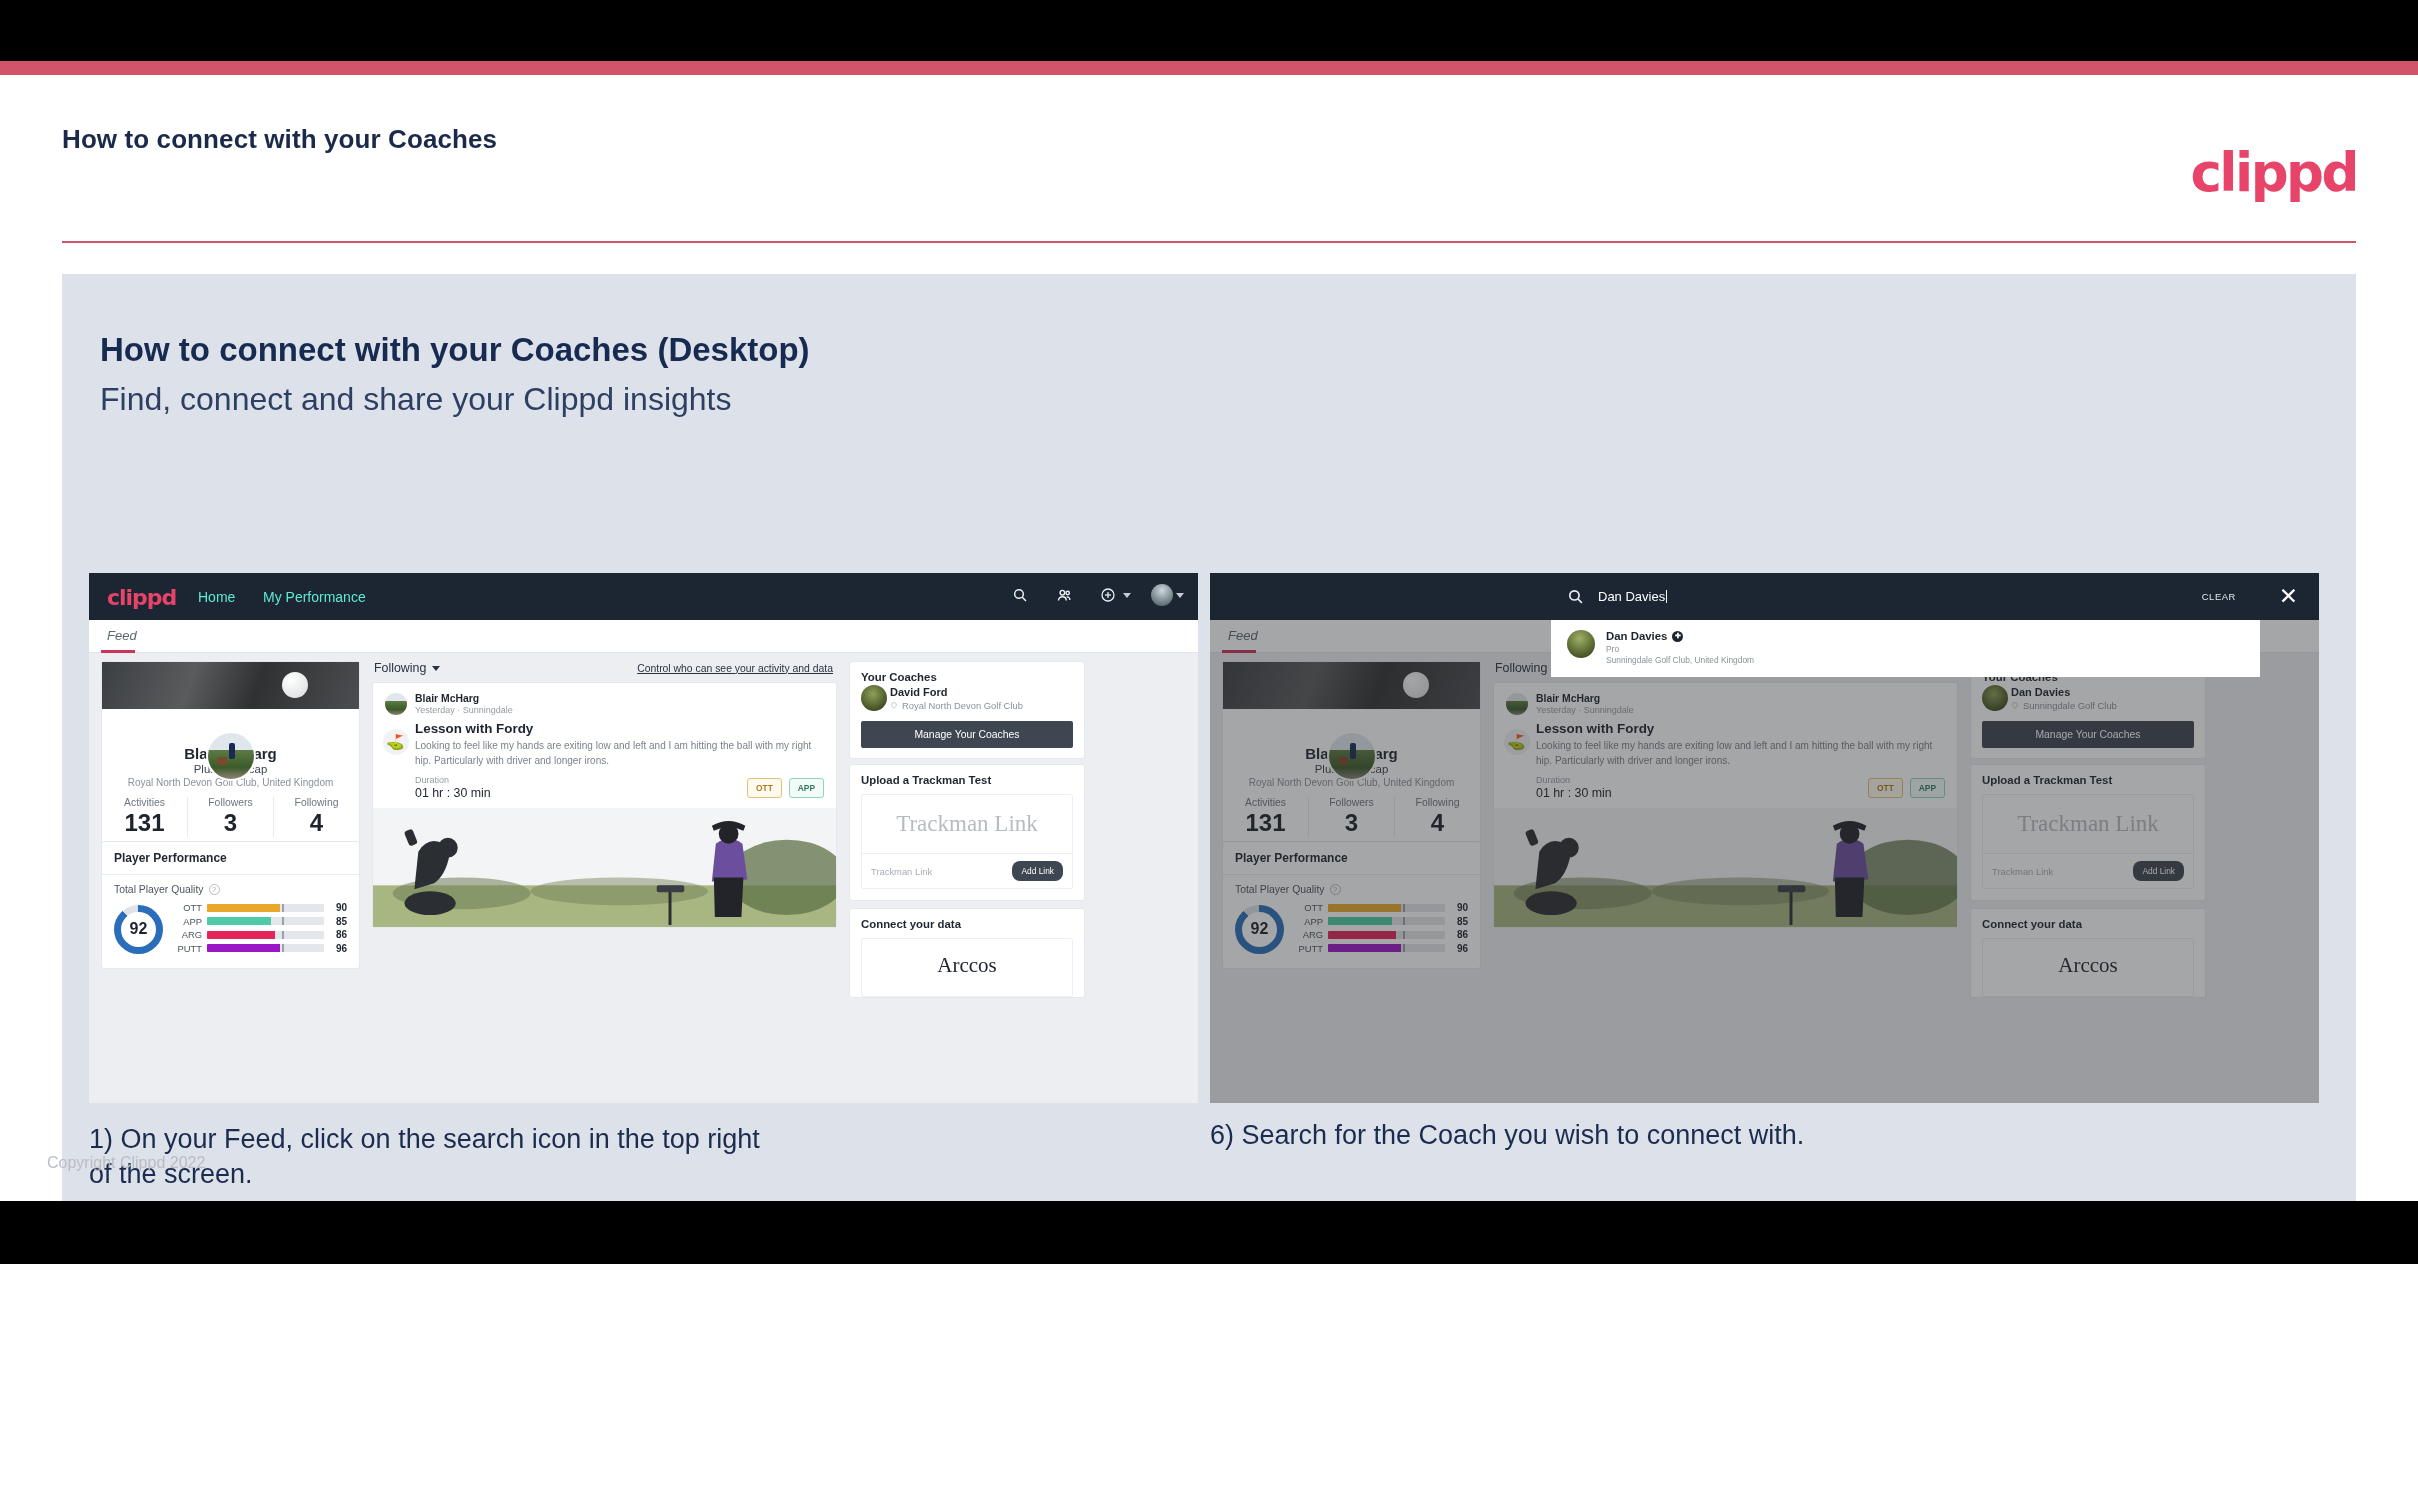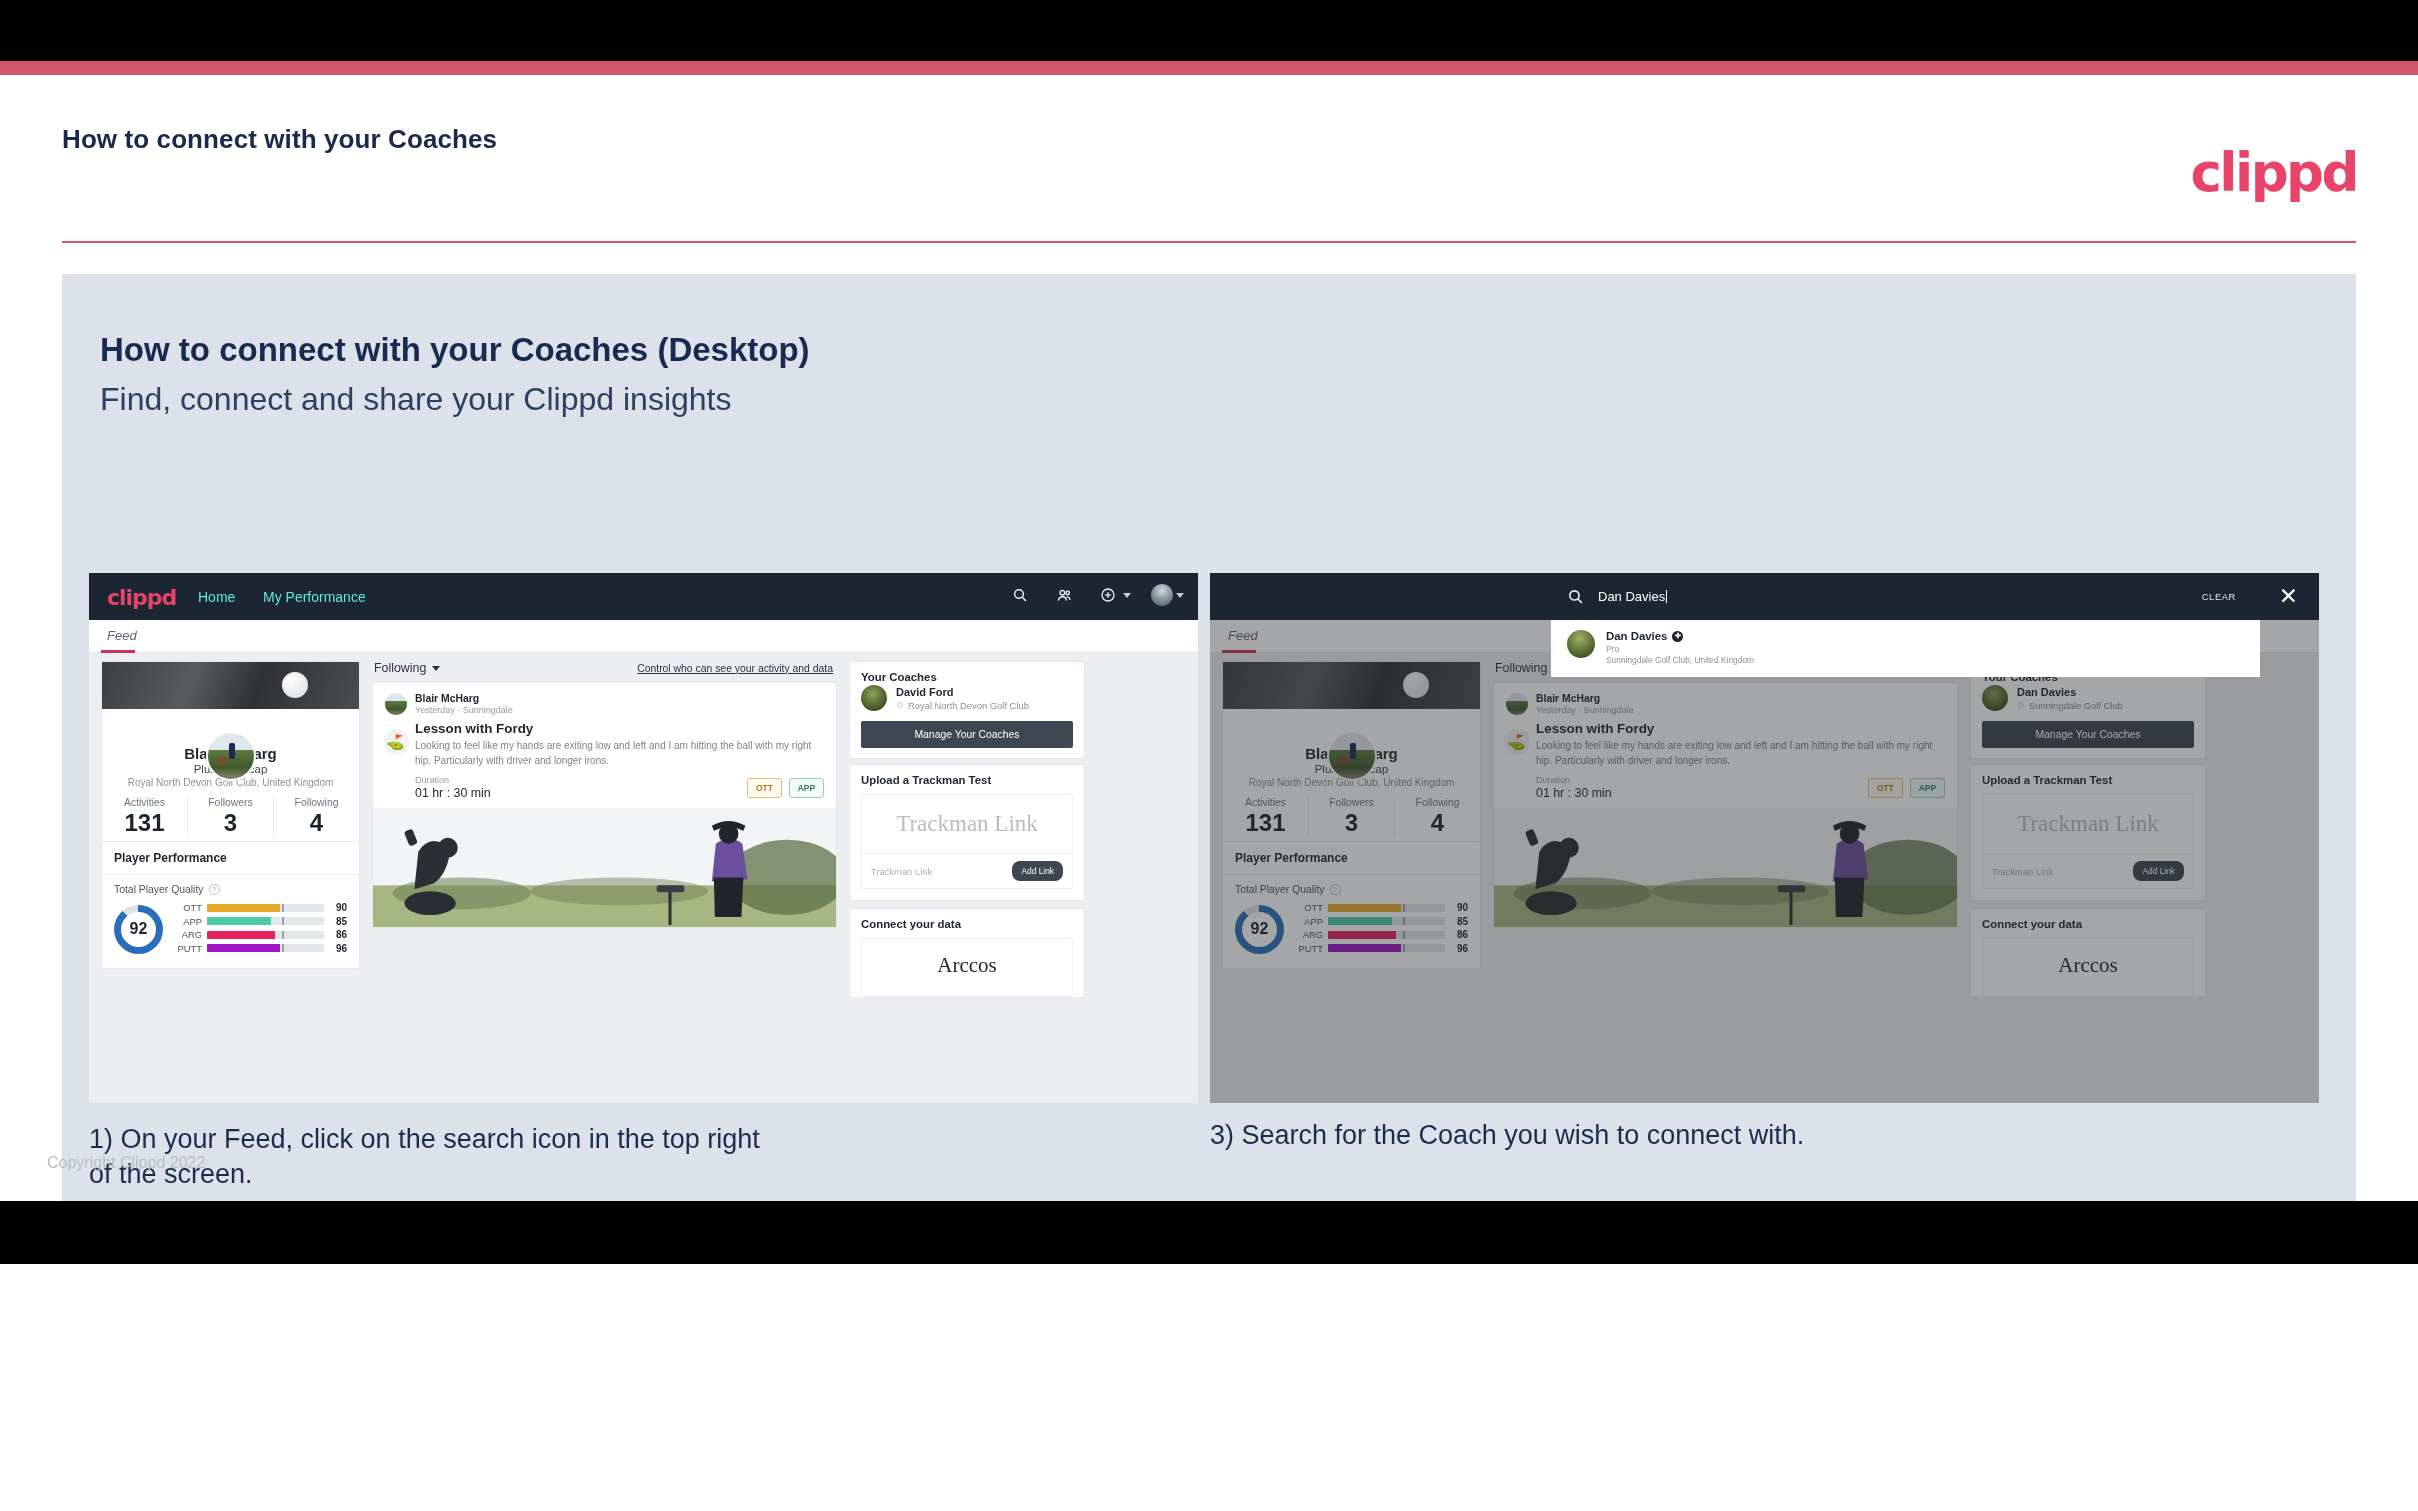--- a/index.html
+++ b/index.html
@@ -119,21 +119,21 @@
   .post-dur-l { font-size:9px; color:#969ca5; margin-top:7px; }
   .post-dur-v { font-size:12.4px; color:#1d242e; margin-top:1px; }
   .tags { position:absolute; right:12px; bottom:2px; display:flex; gap:7px; }
   .tag { font-size:8.4px; font-weight:700; padding:4px 8px; border-radius:3px; }
   .tag-ott { color:#b07d1a; border:1px solid #e2c270; background:#fefaf0; }
   .tag-app { color:#2f7a63; border:1px solid #8fd3bf; background:#f2fbf8; }
   .post-photo { margin-top:8px; height:119px; position:relative; overflow:hidden;
                 background: linear-gradient(180deg,#f4f5f6 0%,#eef0f0 52%,#9fae7b 70%,#cfd3b0 100%); }
 
   
-  .coach-row { display:flex; align-items:center; gap:9px; padding:2px 0 10px; }
+  .coach-row { display:flex; align-items:center; gap:3px; padding:2px 0 10px; }
   .coach-av { width:26px;height:26px;border-radius:50%;flex:0 0 auto;
               background: radial-gradient(circle at 45% 35%, #8fa05a 0%, #55632f 55%, #25301a 100%); }
   .coach-n { font-size:11px; font-weight:700; color:#1d242e; }
   .coach-c { font-size:9.4px; color:#8a919b; display:flex; align-items:center; gap:4px; margin-top:2px; }
   .btn-dark { display:block; width:100%; background:#3e4652; color:#fff; font-size:10.4px; text-align:center;
               padding:8px 0; border-radius:2px; border:none; }
   .tm-box { margin:0 0 0 0; border:1px solid #edeff2; border-radius:2px; }
   .tm-logo { text-align:center; font-family:"Liberation Serif", serif; font-size:23px; color:#b7bcc3; padding:16px 0; }
   .tm-row { display:flex; align-items:center; justify-content:space-between; border-top:1px solid #edeff2; padding:7px 9px; }
   .tm-ph { font-size:9.4px; color:#a8aeb6; }
@@ -620,19 +620,19 @@
             </div>
           </div>
         </div>
 
       </div>
 
       <div class="dim-overlay"></div>
     </div>
 
     <div class="caption cap-1">1) On your Feed, click on the search icon in the top right of the screen.</div>
-    <div class="caption cap-2">3) Search for the Coach you wish to connect with.</div>
+    <div class="caption cap-2">6) Search for the Coach you wish to connect with.</div>
   </div>
 
   <div class="copyright">Copyright Clippd 2022</div>
   <div class="bar-black-bottom"></div>
 </div>
 
 
 </body></html>

